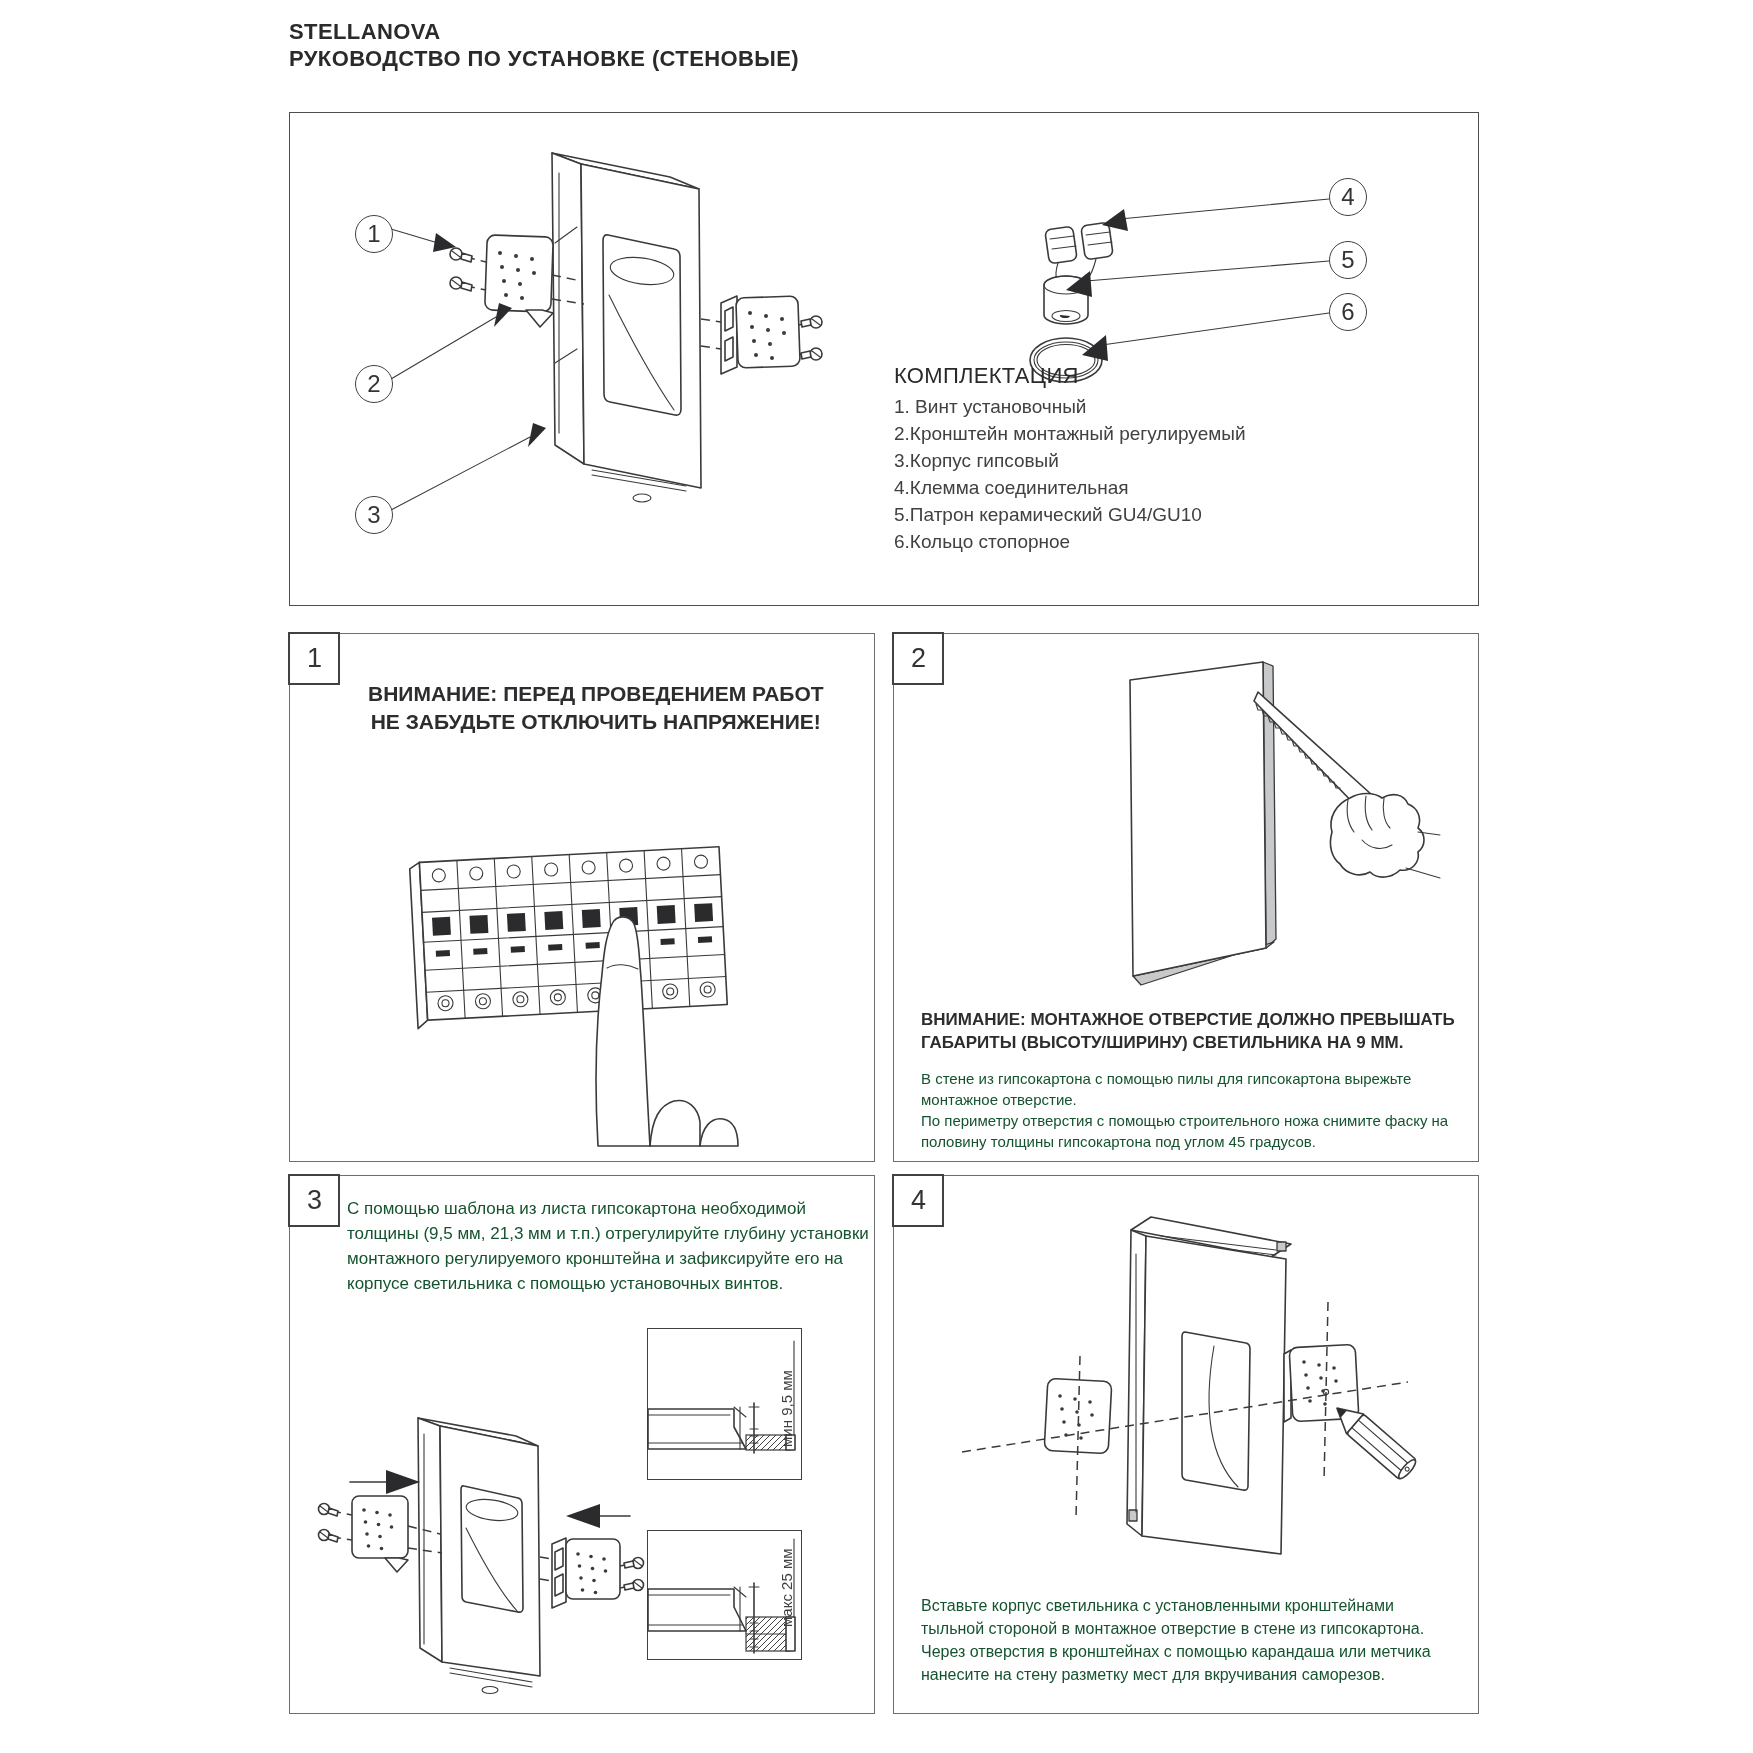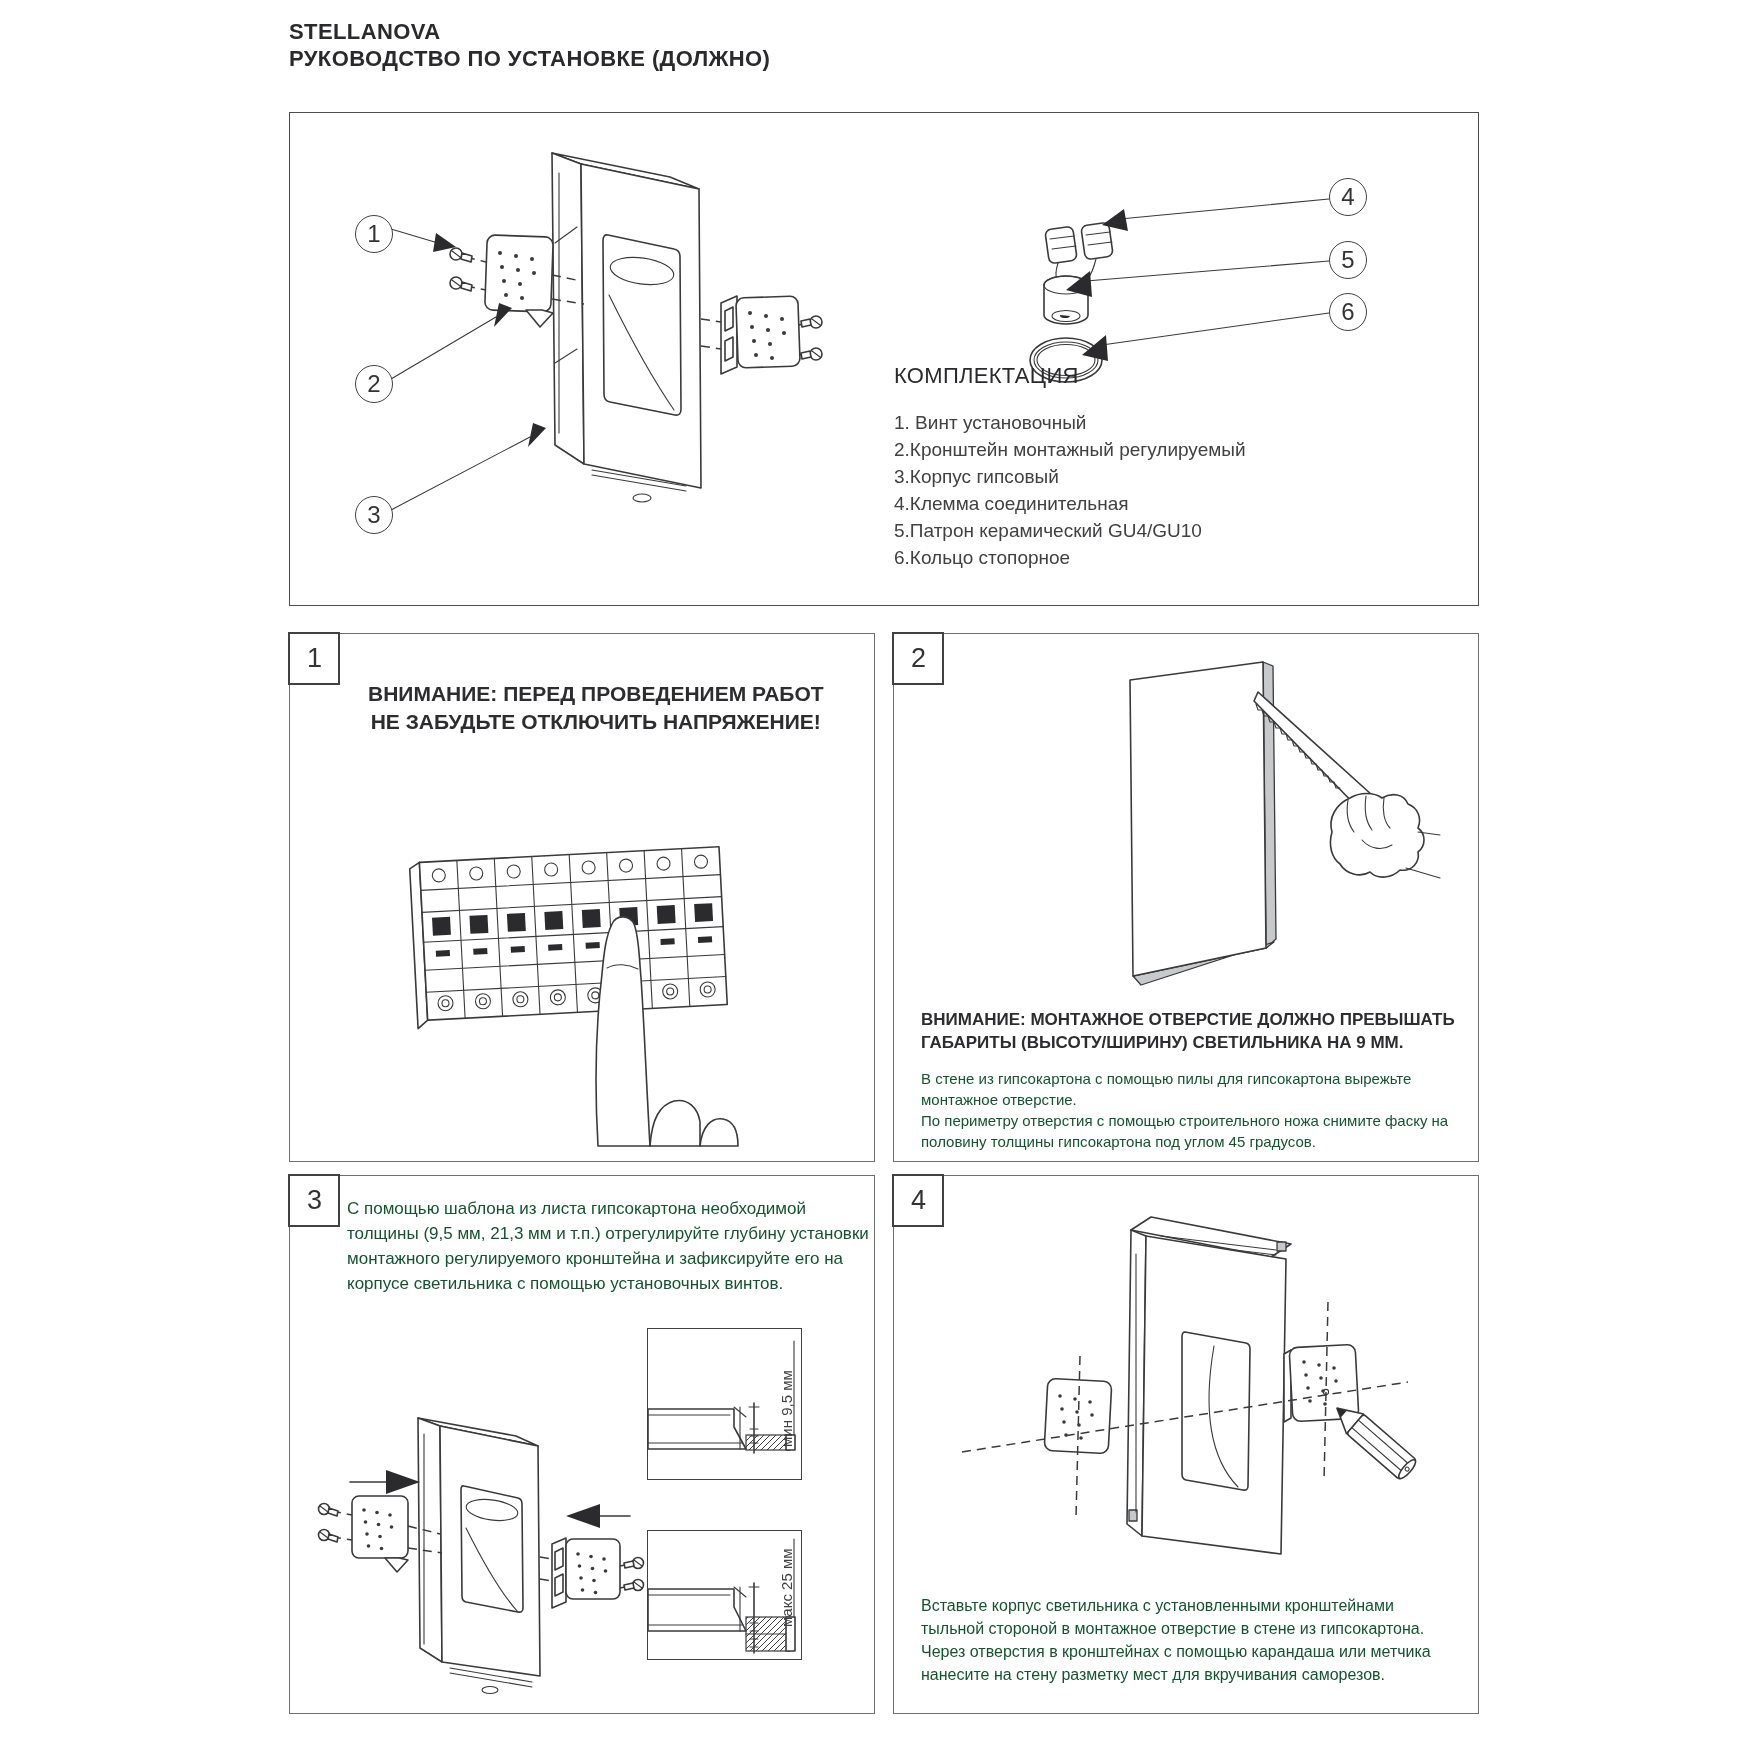--- a/index.html
+++ b/index.html
@@ -10,21 +10,21 @@
   #header{left:289px;top:18px;font-weight:bold;color:#2a2a2c;font-size:22px;
           line-height:27px;letter-spacing:.4px;}
   
   .panelbox{position:absolute;background:#fff;border:1.6px solid #6d6e71;}
   #kitbox{left:289px;top:112px;width:1188px;height:492px;border-color:#4d4e50;}
   .stepnum{position:absolute;left:-1.6px;top:-1.6px;width:48px;height:49px;background:#fff;
            border:2px solid #414042;display:flex;align-items:center;justify-content:center;
            font-size:27px;color:#343436;}
   
   #kit-heading{left:604px;top:250px;font-size:22px;font-weight:normal;color:#2a2a2c;letter-spacing:.3px;}
-  #kit-list{left:604px;top:296px;font-size:19px;line-height:27px;color:#414042;white-space:pre;}
+  #kit-list{left:604px;top:280px;font-size:19px;line-height:27px;color:#414042;white-space:pre;}
   .callout{position:absolute;width:36px;height:36px;border:1.7px solid #414042;border-radius:50%;
            background:#fff;display:flex;align-items:center;justify-content:center;
            font-size:24px;color:#343436;}
   
   .warn-big{position:absolute;font-weight:bold;color:#2d2d2f;font-size:21px;line-height:28px;white-space:pre-line;text-align:center;}
   .warn-mid{position:absolute;font-weight:bold;color:#2d2d2f;font-size:17px;line-height:23px;white-space:pre-line;}
   .body-txt{position:absolute;color:#14532d;white-space:pre;}
   
   .inset{position:absolute;border:1.4px solid #3f4042;background:#fff;}
   .vlabel{position:absolute;right:6px;top:6px;height:112px;display:flex;align-items:center;
@@ -38,21 +38,21 @@
   .dash{fill:none;stroke:#3a3a3c;stroke-width:1.5;stroke-dasharray:9 6;}
   .dot{fill:#3a3a3c;}
 </style>
 </head>
 <body>
 
 <div id="page">
 
   <div class="abs" id="header">
     <div>STELLANOVA</div>
-    <div>РУКОВОДСТВО ПО УСТАНОВКЕ (ДОЛЖНО)</div>
+    <div>РУКОВОДСТВО ПО УСТАНОВКЕ (СТЕНОВЫЕ)</div>
   </div>
 
   <div class="panelbox" id="kitbox">
 
     <svg width="1188" height="492" viewBox="0 0 1188 492" style="left:0;top:0">
       <defs>
         <g id="dotsK">
           <circle class="dot" cx="0" cy="0" r="2"></circle>
             <circle class="dot" cx="16" cy="3" r="2"></circle>
             <circle class="dot" cx="32" cy="6" r="2"></circle>

